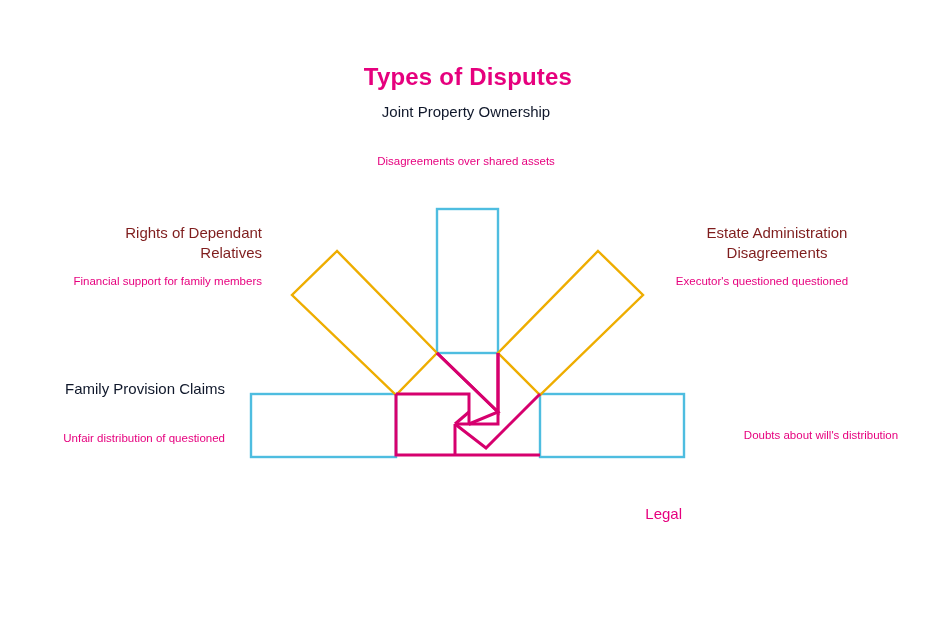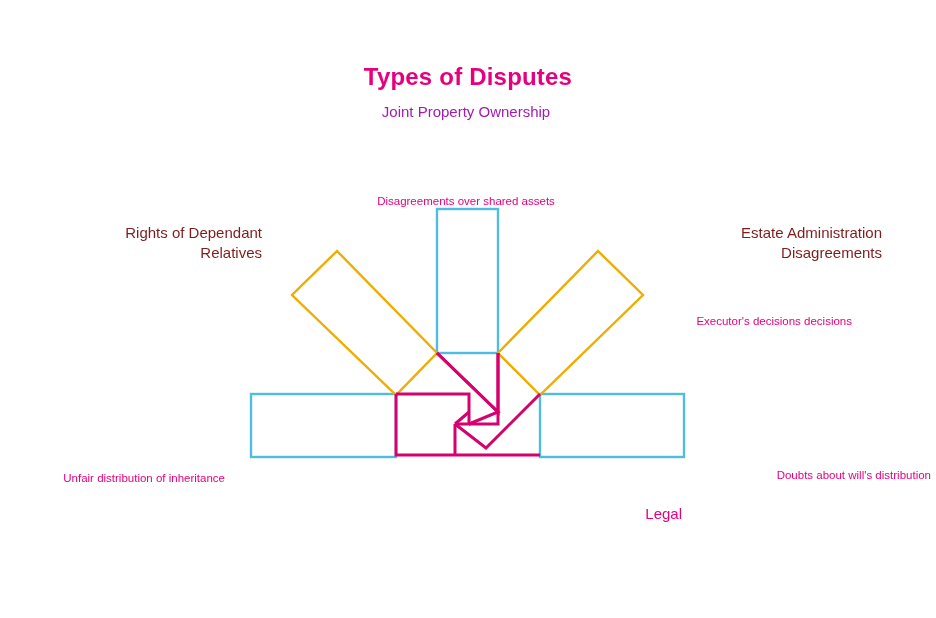--- a/index.html
+++ b/index.html
@@ -37,38 +37,37 @@
     position: absolute;
     left: 0; top: 0;
     width: 936px;
     height: 618px;
     overflow: visible;
   }
   .node-label {
     position: absolute;
     font-size: 15px;
     line-height: 20px;
-    color: #a21caf;
+    color: #0f172a;
   }
   .node-label.orange { color: #7f1d1d; }
   .node-desc {
     position: absolute;
     font-size: 11.5px;
     line-height: 16px;
     color: #e6007e;
-    margin-top: 40px;
   }
   .axis-label {
     position: absolute;
     font-size: 15px;
     color: #e6007e;
     white-space: nowrap;
   }
   .ta-right { text-align: right; }
-  .ta-left  { text-align: right; }
+  .ta-left  { text-align: center; }
   .ta-center{ text-align: center; }
 </style>
 </head>
 <body>
 
 <div id="stage">
 
   <div class="chart-title">Types of Disputes</div>
 
   <svg class="diagram" viewBox="0 0 936 618">
@@ -95,23 +94,25 @@
       <polyline points="455,424 469,412" stroke="#d6006e" stroke-width="3"></polyline>
       <polyline points="498,353 498,424 469,424" stroke="#d6006e" stroke-width="3"></polyline>
       <polyline points="455,424 455,455" stroke="#d6006e" stroke-width="3"></polyline>
     </g>
   </svg>
 
   <div class="node-label ta-center" style="left:376px; top:102px; width:180px;">Joint Property Ownership</div>
   <div class="node-desc ta-center" style="left:376px; top:153px; width:180px;">Disagreements over shared assets</div>
 
   <div class="node-label orange ta-right" style="left:62px; top:223px; width:200px;">Rights of Dependant Relatives</div>
+  <div class="node-desc ta-right" style="left:62px; top:273px; width:200px;">Financial support for family members</div>
 
   <div class="node-label orange ta-left" style="left:672px; top:223px; width:210px;">Estate Administration Disagreements</div>
-  <div class="node-desc ta-left" style="left:672px; top:273px; width:180px;">Executor's decisions decisions</div>
+  <div class="node-desc ta-left" style="left:672px; top:273px; width:180px;">Executor's questioned questioned</div>
 
-  <div class="node-desc ta-right" style="left:45px; top:430px; width:180px;">Unfair distribution of inheritance</div>
+  <div class="node-label ta-right" style="left:45px; top:379px; width:180px;">Family Provision Claims</div>
+  <div class="node-desc ta-right" style="left:45px; top:430px; width:180px;">Unfair distribution of questioned</div>
 
   <div class="node-desc ta-left" style="left:711px; top:427px; width:220px;">Doubts about will's distribution</div>
 
   <div class="axis-label ta-center" style="left:542px; top:505px; width:140px;text-align:right;">Legal</div>
 
 </div>
 
 </body></html>

